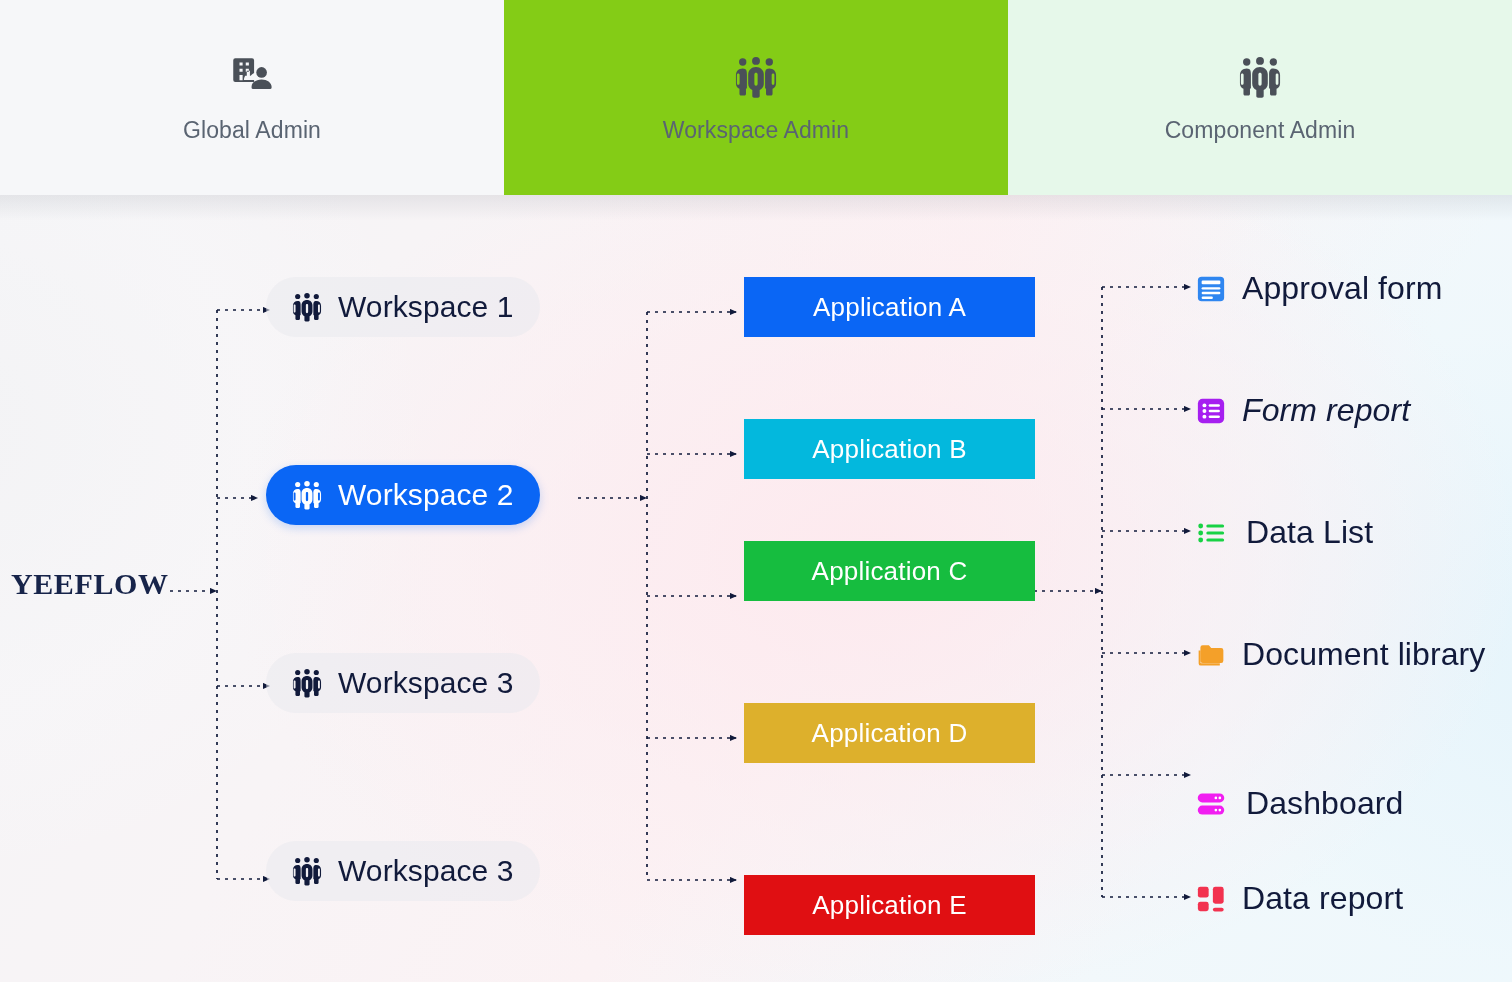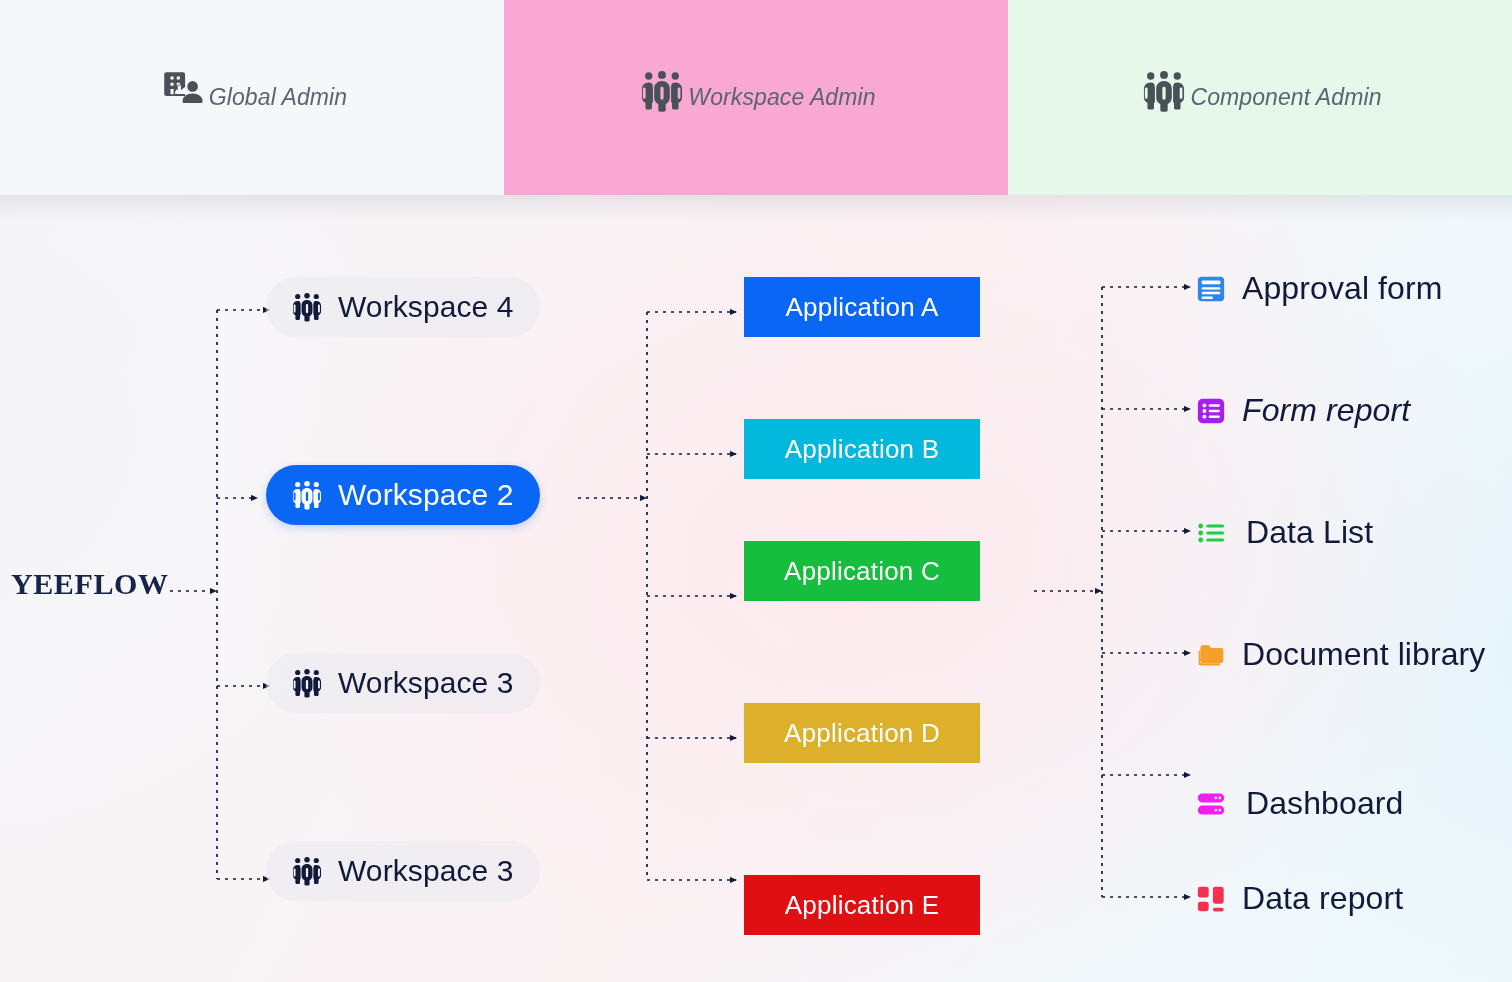--- a/index.html
+++ b/index.html
@@ -25,25 +25,24 @@
     position: absolute;
     top: 0; left: 0;
     width: 1512px;
     height: 195px;
     display: flex;
     z-index: 5;
   }
   .header-col {
     flex: 1 1 0;
     display: flex;
-    flex-direction: row;
+    flex-direction: column;
     align-items: center;
     justify-content: center;
     position: relative;
-    font-style: italic;
   }
   .header-icon {
     width: 52px;
     height: 52px;
     display: flex;
     align-items: center;
     justify-content: center;
     margin-bottom: 14px;
   }
   .header-icon svg { display: block; }
@@ -123,21 +122,21 @@
     font-weight: 400;
     color: #111a3b;
     letter-spacing: .1px;
   }
   .ws-node.active .ws-label { color: #ffffff; }
 
   
   .app-box {
     position: absolute;
     left: 744px;
-    width: 236px;
+    width: 291px;
     height: 60px;
     display: flex;
     align-items: center;
     justify-content: center;
     color: #ffffff;
     font-size: 26px;
     letter-spacing: .2px;
     white-space: nowrap;
   }
 
@@ -169,21 +168,21 @@
       <div class="header-icon">
         <svg width="50" height="50" viewBox="0 0 48 48" fill="#4a5058">
           <path d="M10 6h14a2 2 0 0 1 2 2v12.2a9.6 9.6 0 0 0-3.3 2.6H22V18h-3v4.8h-1.6a9.6 9.6 0 0 0-1.2 4H26v2H8a2 2 0 0 1-2-2V8a2 2 0 0 1 2-2h2zm2 4v3h3v-3h-3zm6 0v3h3v-3h-3zm-6 6v3h3v-3h-3zm6 0v3h3v-3h-3zm-6 6v5h3v-5h-3z"></path>
           <circle cx="33.2" cy="19.6" r="5.1"></circle>
           <path d="M33.2 26.3c-5.3 0-9.6 3.1-9.6 6.9v1.2c0 .6.5 1.1 1.1 1.1h17c.6 0 1.1-.5 1.1-1.1v-1.2c0-3.8-4.3-6.9-9.6-6.9z"></path>
         </svg>
       </div>
       <div class="header-label">Global Admin</div>
     </div>
 
-    <div class="header-col" style="background:#f9a8d4;">
+    <div class="header-col" style="background:#84cc16;">
       <div class="header-icon">
         <svg width="48" height="44" viewBox="0 0 56 50" fill="#4a5058">
           <circle cx="12.5" cy="7.5" r="4.3"></circle>
           <circle cx="28" cy="6.2" r="4.6"></circle>
           <circle cx="43.5" cy="7.5" r="4.3"></circle>
           <path d="M12.5 15.2c-4.6 0-7.9 3.2-7.9 7.6v9.4c0 3.2 1.6 5.6 4.1 6.6v5.9c0 1 .8 1.8 1.8 1.8h4c1 0 1.8-.8 1.8-1.8v-5.9c.4-.2.8-.4 1.1-.6V22.8c0-4.4-.3-7.6-4.9-7.6zm-3.6 7.4v9.3c0 1.4-.6 2.2-1.6 2.2s-1.6-.8-1.6-2.2v-9.3c0-1 .7-1.7 1.6-1.7s1.6.7 1.6 1.7z"></path>
           <path d="M43.5 15.2c-4.6 0-4.9 3.2-4.9 7.6v15.4c.3.2.7.4 1.1.6v5.9c0 1 .8 1.8 1.8 1.8h4c1 0 1.8-.8 1.8-1.8v-5.9c2.5-1 4.1-3.4 4.1-6.6v-9.4c0-4.4-3.3-7.6-7.9-7.6zm6 7.4v9.3c0 1.4-.6 2.2-1.6 2.2s-1.6-.8-1.6-2.2v-9.3c0-1 .7-1.7 1.6-1.7s1.6.7 1.6 1.7z"></path>
           <path d="M28 13.3c-5.3 0-9.1 3.7-9.1 8.8v10.6c0 3.7 1.9 6.5 4.8 7.6v6.9c0 1.1.9 2 2 2h4.6c1.1 0 2-.9 2-2v-6.9c2.9-1.1 4.8-3.9 4.8-7.6V22.1c0-5.1-3.8-8.8-9.1-8.8zm1.9 8.6v10.8c0 1.6-.7 2.6-1.9 2.6s-1.9-1-1.9-2.6V21.9c0-1.2.8-2 1.9-2s1.9.8 1.9 2z"></path>
         </svg>
       </div>
@@ -256,21 +255,21 @@
       <span class="ws-icon">
         <svg width="34" height="30" viewBox="0 0 56 50" fill="#111a3b">
           <circle cx="12.5" cy="7.5" r="4.3"></circle>
             <circle cx="28" cy="6.2" r="4.6"></circle>
             <circle cx="43.5" cy="7.5" r="4.3"></circle>
           <path d="M12.5 15.2c-4.6 0-7.9 3.2-7.9 7.6v9.4c0 3.2 1.6 5.6 4.1 6.6v5.9c0 1 .8 1.8 1.8 1.8h4c1 0 1.8-.8 1.8-1.8v-5.9c.4-.2.8-.4 1.1-.6V22.8c0-4.4-.3-7.6-4.9-7.6zm-3.6 7.4v9.3c0 1.4-.6 2.2-1.6 2.2s-1.6-.8-1.6-2.2v-9.3c0-1 .7-1.7 1.6-1.7s1.6.7 1.6 1.7z"></path>
           <path d="M43.5 15.2c-4.6 0-4.9 3.2-4.9 7.6v15.4c.3.2.7.4 1.1.6v5.9c0 1 .8 1.8 1.8 1.8h4c1 0 1.8-.8 1.8-1.8v-5.9c2.5-1 4.1-3.4 4.1-6.6v-9.4c0-4.4-3.3-7.6-7.9-7.6zm6 7.4v9.3c0 1.4-.6 2.2-1.6 2.2s-1.6-.8-1.6-2.2v-9.3c0-1 .7-1.7 1.6-1.7s1.6.7 1.6 1.7z"></path>
           <path d="M28 13.3c-5.3 0-9.1 3.7-9.1 8.8v10.6c0 3.7 1.9 6.5 4.8 7.6v6.9c0 1.1.9 2 2 2h4.6c1.1 0 2-.9 2-2v-6.9c2.9-1.1 4.8-3.9 4.8-7.6V22.1c0-5.1-3.8-8.8-9.1-8.8zm1.9 8.6v10.8c0 1.6-.7 2.6-1.9 2.6s-1.9-1-1.9-2.6V21.9c0-1.2.8-2 1.9-2s1.9.8 1.9 2z"></path>
         </svg>
       </span>
-      <span class="ws-label">Workspace 4</span>
+      <span class="ws-label">Workspace 1</span>
     </div>
 
     <div class="ws-node active" style="left:266px; top:270px;">
       <span class="ws-icon">
         <svg width="34" height="30" viewBox="0 0 56 50" fill="#ffffff">
           <circle cx="12.5" cy="7.5" r="4.3"></circle>
             <circle cx="28" cy="6.2" r="4.6"></circle>
             <circle cx="43.5" cy="7.5" r="4.3"></circle>
           <path d="M12.5 15.2c-4.6 0-7.9 3.2-7.9 7.6v9.4c0 3.2 1.6 5.6 4.1 6.6v5.9c0 1 .8 1.8 1.8 1.8h4c1 0 1.8-.8 1.8-1.8v-5.9c.4-.2.8-.4 1.1-.6V22.8c0-4.4-.3-7.6-4.9-7.6zm-3.6 7.4v9.3c0 1.4-.6 2.2-1.6 2.2s-1.6-.8-1.6-2.2v-9.3c0-1 .7-1.7 1.6-1.7s1.6.7 1.6 1.7z"></path>
           <path d="M43.5 15.2c-4.6 0-4.9 3.2-4.9 7.6v15.4c.3.2.7.4 1.1.6v5.9c0 1 .8 1.8 1.8 1.8h4c1 0 1.8-.8 1.8-1.8v-5.9c2.5-1 4.1-3.4 4.1-6.6v-9.4c0-4.4-3.3-7.6-7.9-7.6zm6 7.4v9.3c0 1.4-.6 2.2-1.6 2.2s-1.6-.8-1.6-2.2v-9.3c0-1 .7-1.7 1.6-1.7s1.6.7 1.6 1.7z"></path>

